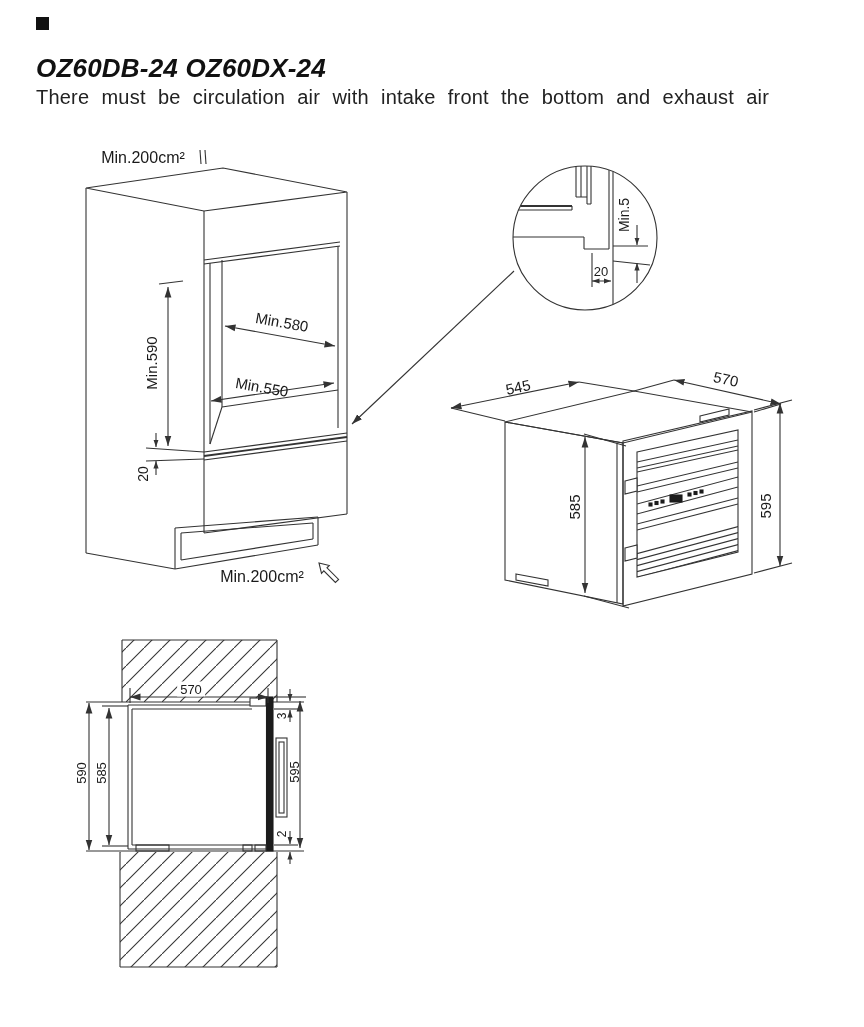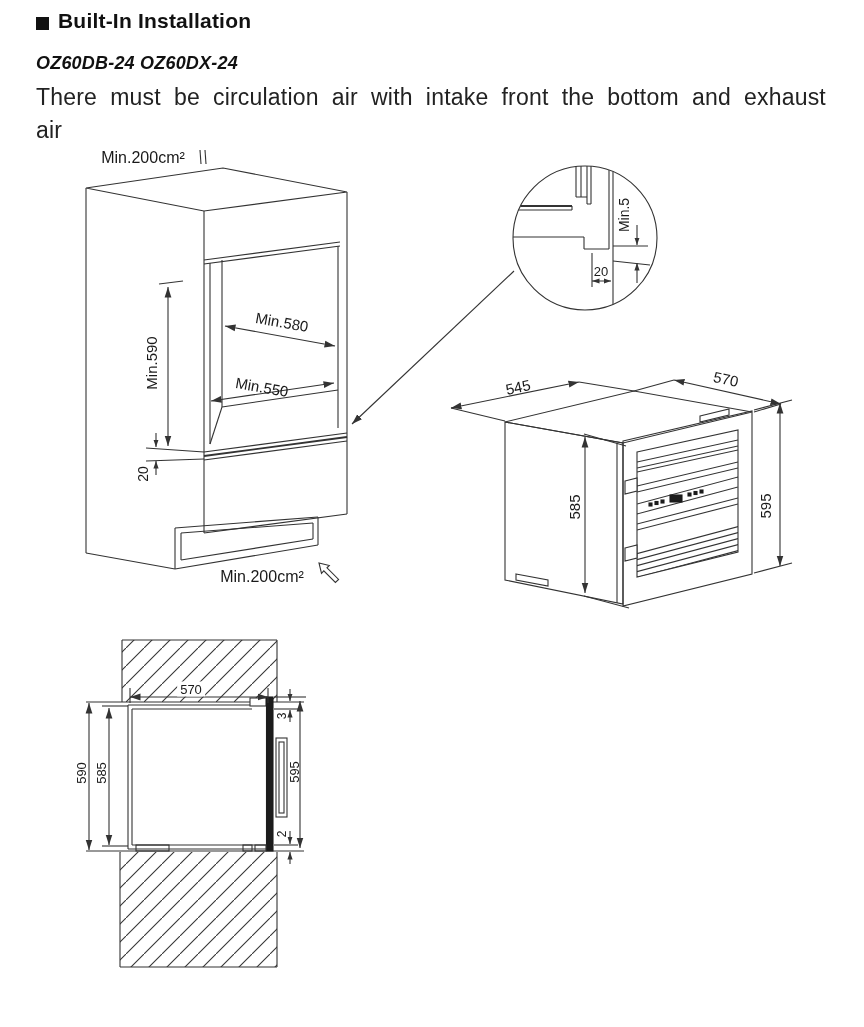--- a/index.html
+++ b/index.html
@@ -3,22 +3,22 @@
 <meta charset="utf-8">
 <style>
   html,body{margin:0;padding:0;background:#fff;}
   #page{
     position:relative; width:864px; height:1027px; background:#fff;
     font-family:"Liberation Sans", sans-serif; color:#1a1a1a; overflow:hidden;
   }
   
   .title-square{position:absolute;left:36px;top:17px;width:13px;height:13px;background:#111;}
   .page-title{position:absolute;left:58px;top:9px;font-size:21px;font-weight:bold;letter-spacing:.2px;color:#111;}
-  .models{position:absolute;left:36px;top:53px;font-size:18px;font-weight:bold;font-style:italic;color:#111;letter-spacing:.2px;}
-  .bodytext{position:absolute;left:36px;top:81px;width:806px;font-size:23px;line-height:33px;color:#222;word-spacing:6.5px;letter-spacing:.2px;}
+  .models{position:absolute;left:36px;top:53px;font-size:26px;font-weight:bold;font-style:italic;color:#111;letter-spacing:.2px;}
+  .bodytext{position:absolute;left:36px;top:81px;width:806px;font-size:20px;line-height:33px;color:#222;word-spacing:6.5px;letter-spacing:.2px;}
   
   #draw{position:absolute;left:0;top:0;}
   #draw line,#draw path,#draw rect,#draw circle,#draw polygon{stroke:#333;fill:none;stroke-width:1.1;stroke-linecap:butt;}
   #draw .thick{stroke-width:1.8;}
   #draw .fillwhite{fill:#fff;}
   #draw .filldark{fill:#1c1c1c;stroke:#1c1c1c;}
   #draw .hatchfill{fill:url(#hatch);stroke:none;}
   #draw marker path{fill:#333;stroke:none;}
   
   .lbl{
@@ -27,21 +27,20 @@
     font-family:"Liberation Sans", sans-serif;
   }
   .lbl.bg{background:#fff;padding:0 3px;}
 </style>
 </head>
 <body>
 
 <div id="page">
 
   <div class="title-square"></div>
-  <div class="page-title">Built-In Installation</div>
   <div class="models">OZ60DB-24 OZ60DX-24</div>
   <div class="bodytext">
     <div>There must be circulation air with intake front the bottom and exhaust air</div>
   </div>
 
   <svg id="draw" width="864" height="1027" viewBox="0 0 864 1027">
     <defs>
       <marker id="arw" markerUnits="userSpaceOnUse" markerWidth="11" markerHeight="8" refX="10.5" refY="4" orient="auto-start-reverse">
         <path d="M0,0.6 L10.5,4 L0,7.4 Z"></path>
       </marker>

